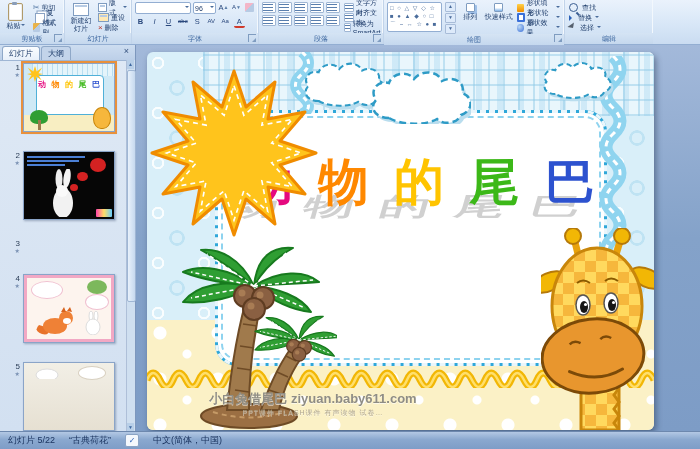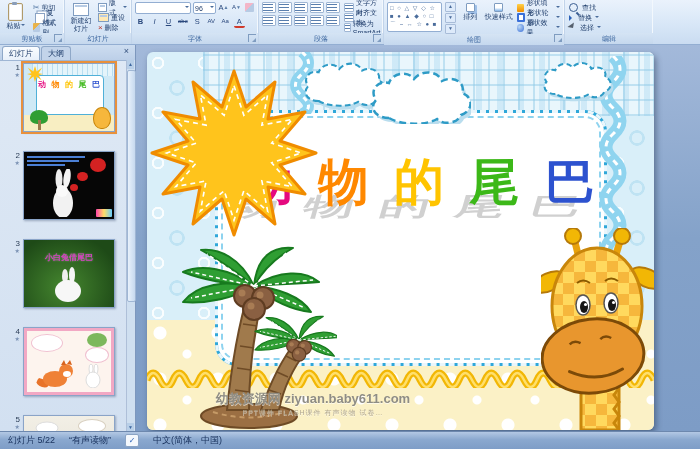--- a/index.html
+++ b/index.html
@@ -391,30 +391,20 @@
               <div class="t2logo"></div>
             </div>
           </div>
         </div>
 
         <div class="trow">
           <div class="tnum">
               <span class="n">3</span>
               <span class="st">★</span>
             </div>
-          <div class="thumb">
-            <div class="t3bg">
-              <div class="t3cap">小白兔借尾巴</div>
-              <svg width="40" height="36" style="position:absolute;left:24px;bottom:4px">
-                <ellipse cx="24" cy="8" rx="3" ry="8" fill="#f5f5f5"></ellipse>
-                  <ellipse cx="17" cy="9" rx="3" ry="7" fill="#eee"></ellipse>
-                <ellipse cx="20" cy="24" rx="13" ry="11" fill="#f7f7f7"></ellipse>
-              </svg>
-            </div>
-          </div>
         </div>
 
         <div class="trow">
           <div class="tnum">
               <span class="n">4</span>
               <span class="st">★</span>
             </div>
           <div class="thumb">
             <div class="t4bg">
               <div class="t4tree"></div>
@@ -590,27 +580,27 @@
         <circle cx="44.5" cy="76.5" r="1.5" fill="#fff"></circle>
           <circle cx="72.5" cy="74.5" r="1.5" fill="#fff"></circle>
         <g transform="rotate(-6 52 128)">
           <ellipse cx="52" cy="128" rx="51" ry="37" fill="#e8962e" stroke="#7c4a08" stroke-width="3"></ellipse>
           <path d="M30,114 q5,-4 11,0 M61,112 q5,-4 11,0" fill="none" stroke="#7c4a08" stroke-width="2.5"></path>
           <path d="M27,141 q27,15 53,3" fill="none" stroke="#7c4a08" stroke-width="3" stroke-linecap="round"></path>
         </g>
       </svg>
 
       <div class="watermark">
-        <span>幼教资源网 ziyuan.baby611.com</span>
+        <span>小白兔借尾巴 ziyuan.baby611.com</span>
         <span class="sub">PPT课件  FLASH课件  有声读物  试卷…</span>
       </div>
     </div>
 
   </div>
 
   <div class="statusbar">
     <span>幻灯片 5/22</span>
-    <span>“有声读物”</span>
+    <span>“古典荷花”</span>
     <span class="spellbox">✓</span>
     <span>中文(简体，中国)</span>
   </div>
 
 </div>
 
 </body></html>

